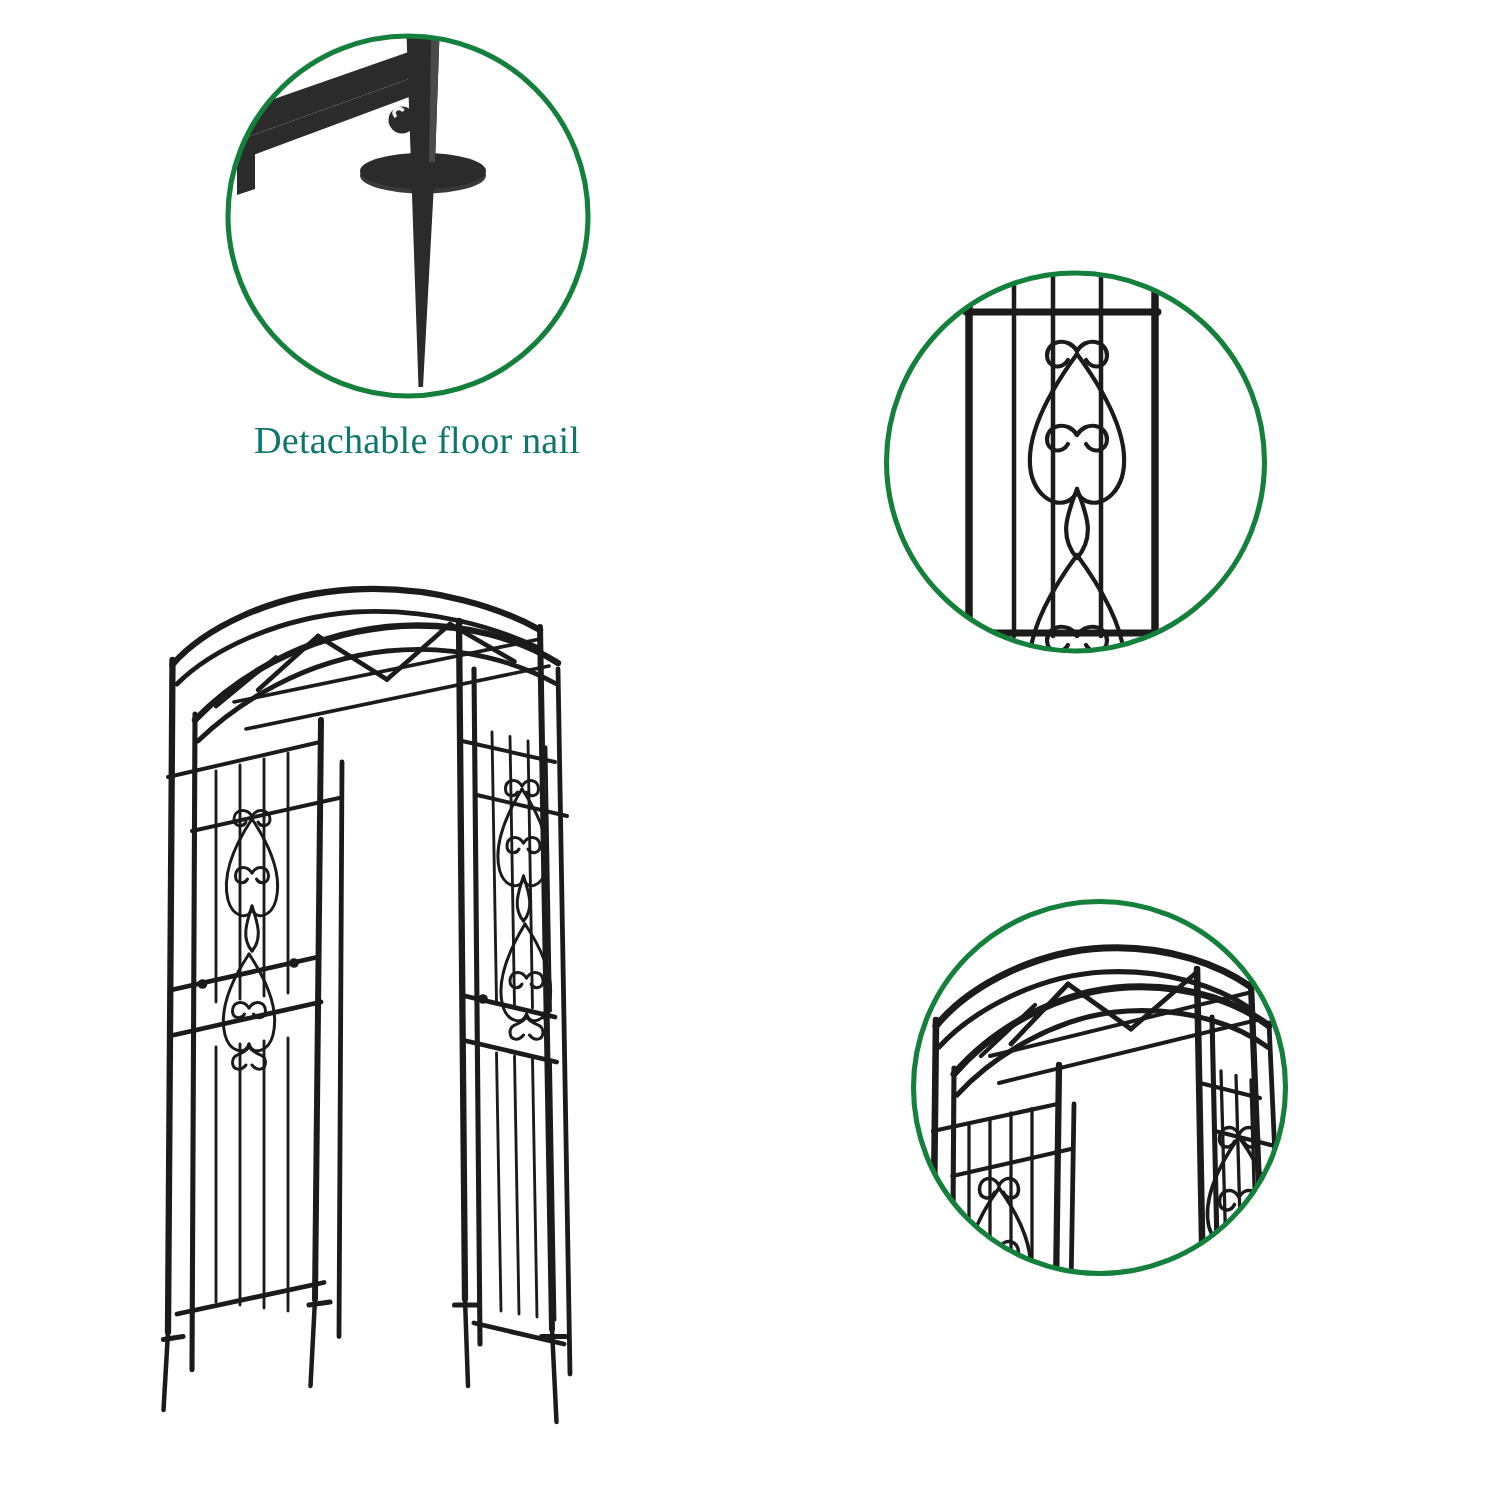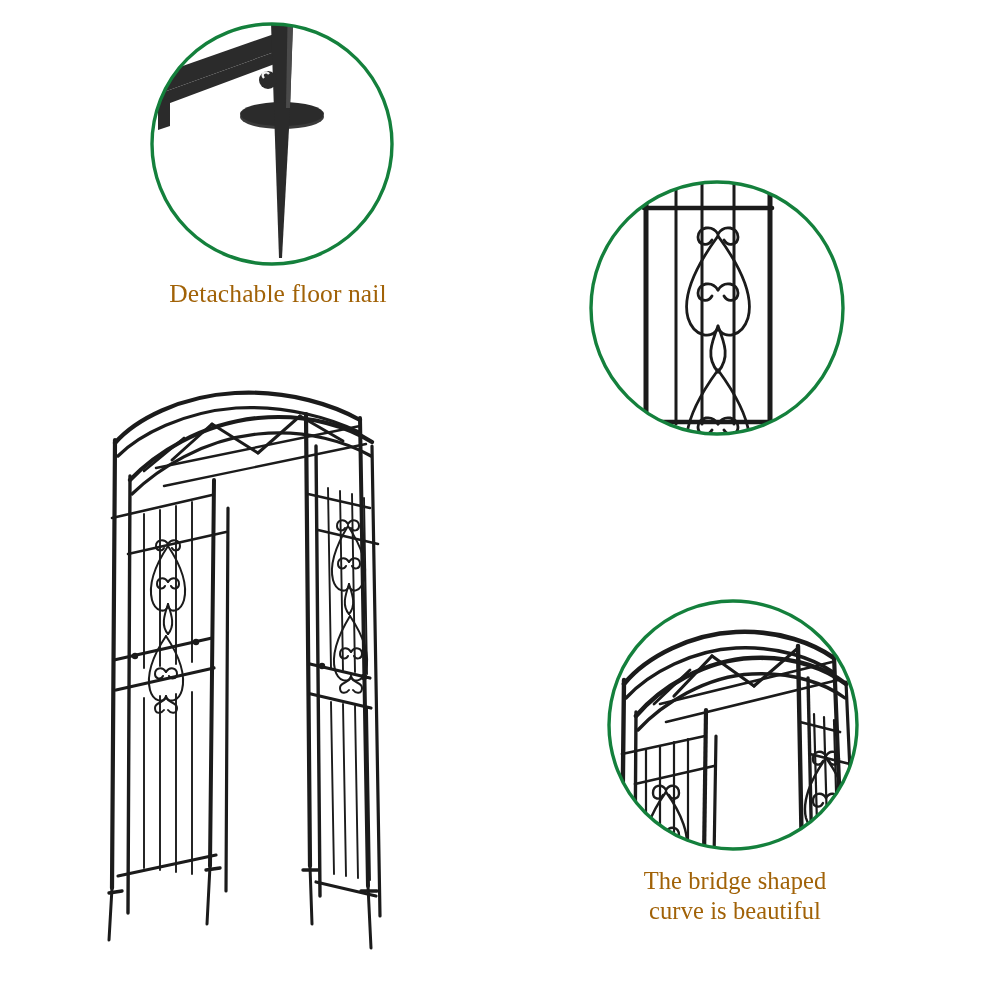--- a/index.html
+++ b/index.html
@@ -22,21 +22,21 @@
   }
   .feature {
     position: absolute;
   }
   .callout-svg {
     display: block;
   }
   .caption {
     position: absolute;
     text-align: center;
-    color: #a16207;
+    color: #0f766e;
     font-family: "Liberation Serif", "DejaVu Serif", serif;
     font-weight: 400;
     line-height: 1.22;
     white-space: pre-line;
     letter-spacing: 0.1px;
   }
   
   #feature-nail {
     left: 148px;
     top: 14px;
@@ -373,16 +373,14 @@
             <path d="M224 204 C 220 197, 211 199, 211 207 C 211 213, 218 215, 221 209"></path>
             <path d="M224 204 C 228 197, 237 199, 237 207 C 237 213, 230 215, 227 209"></path>
             <path d="M225 234 C 221 246, 218 256, 225 264"></path>
             <path d="M225 234 C 229 246, 232 256, 225 264"></path>
           </g>
         </g>
       </g>
       <circle cx="131" cy="131" r="124" fill="none" stroke="#14803c" stroke-width="3.4"></circle>
     </svg>
   </div>
-  <div class="caption" id="caption-curve">The bridge shaped
-curve is beautiful</div>
 
 </div>
 
 </body></html>

